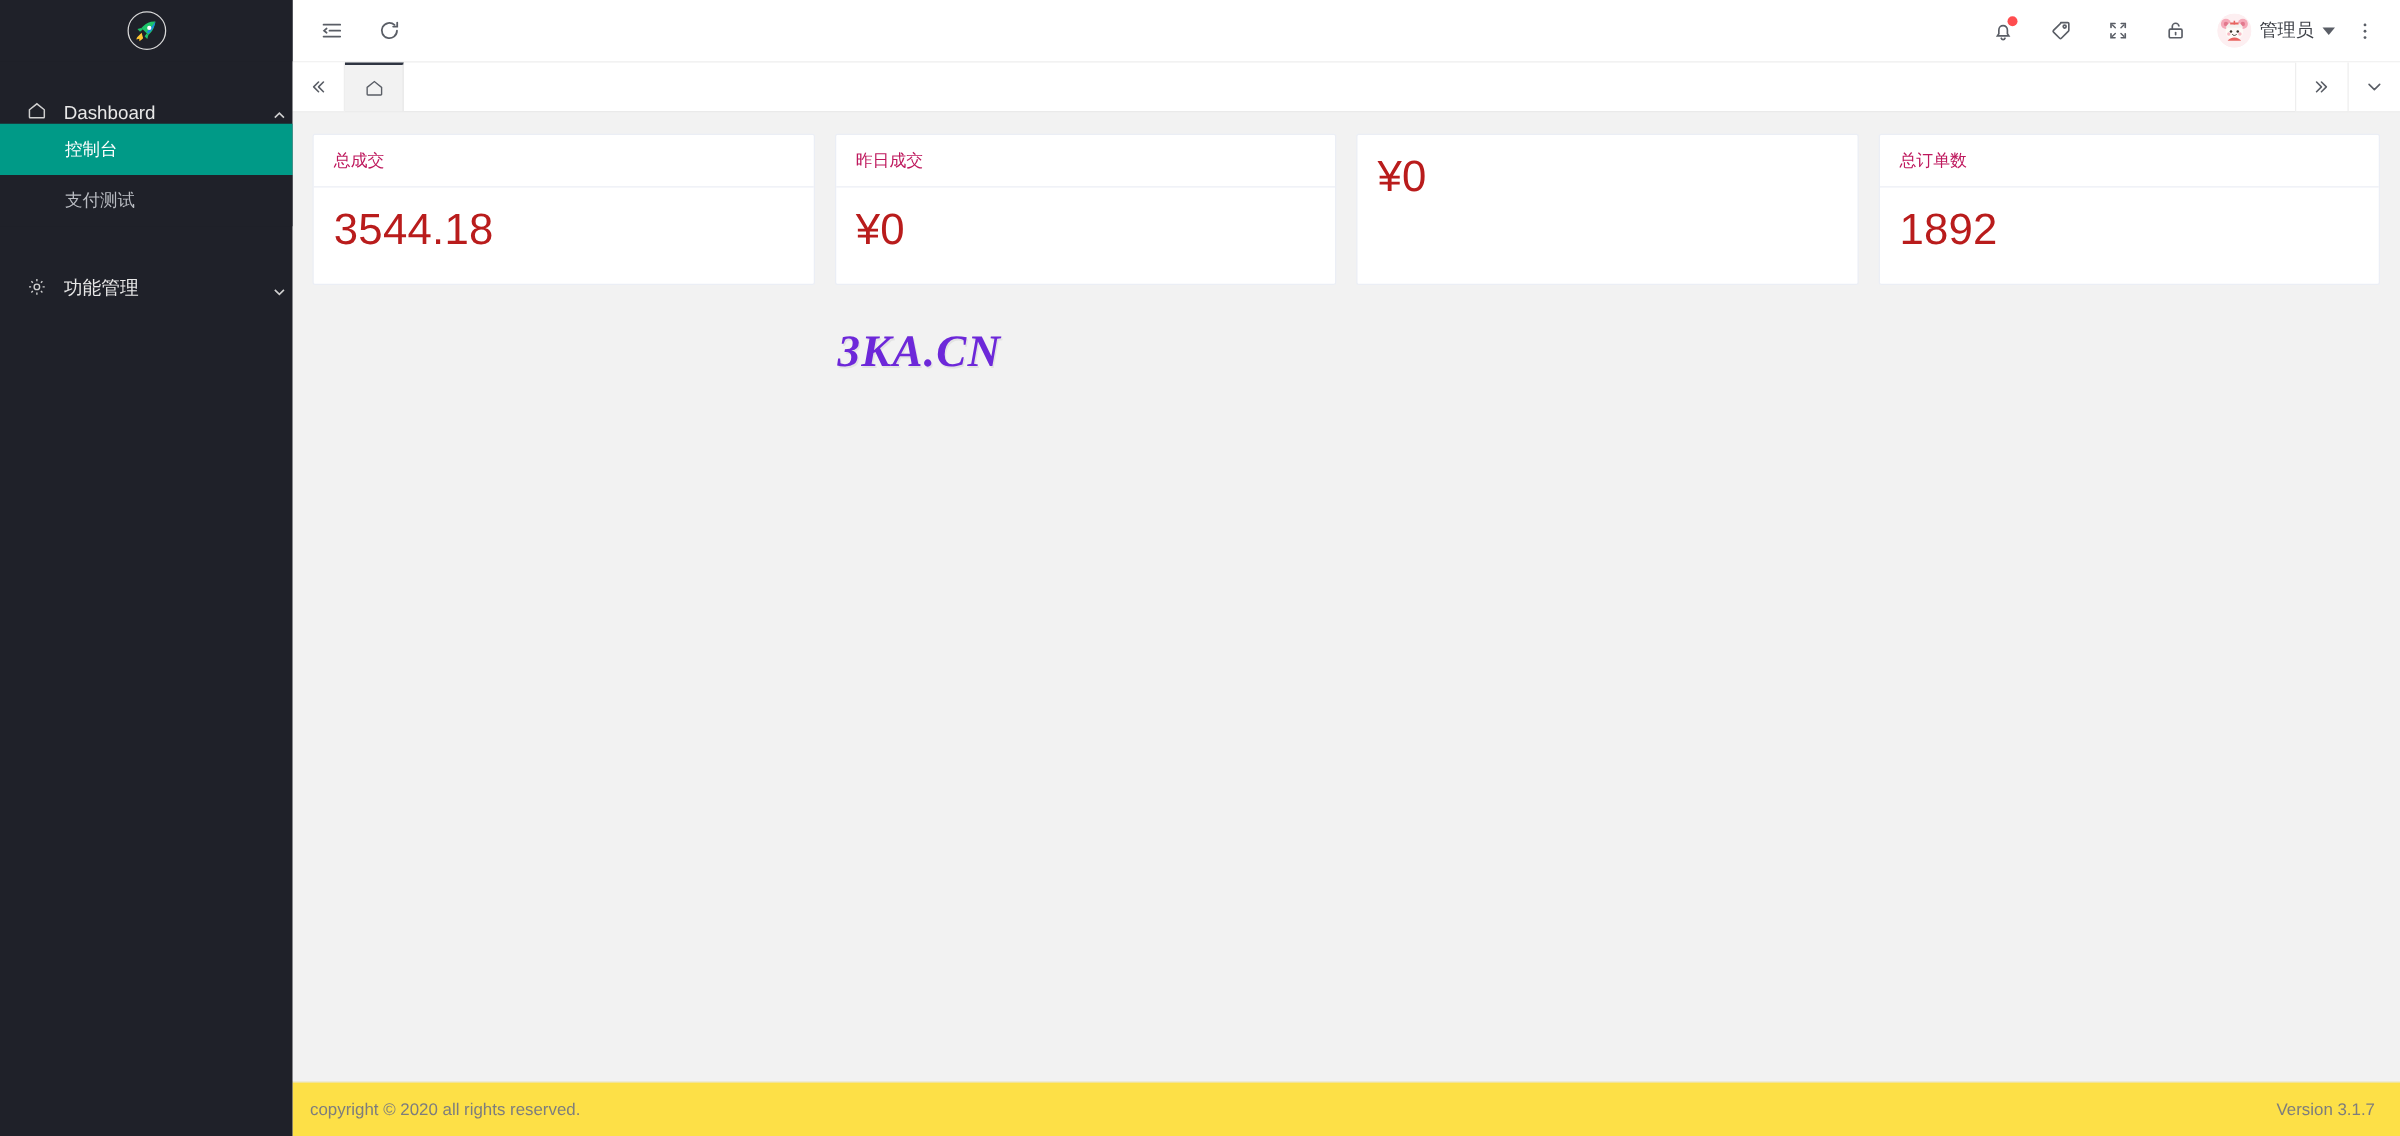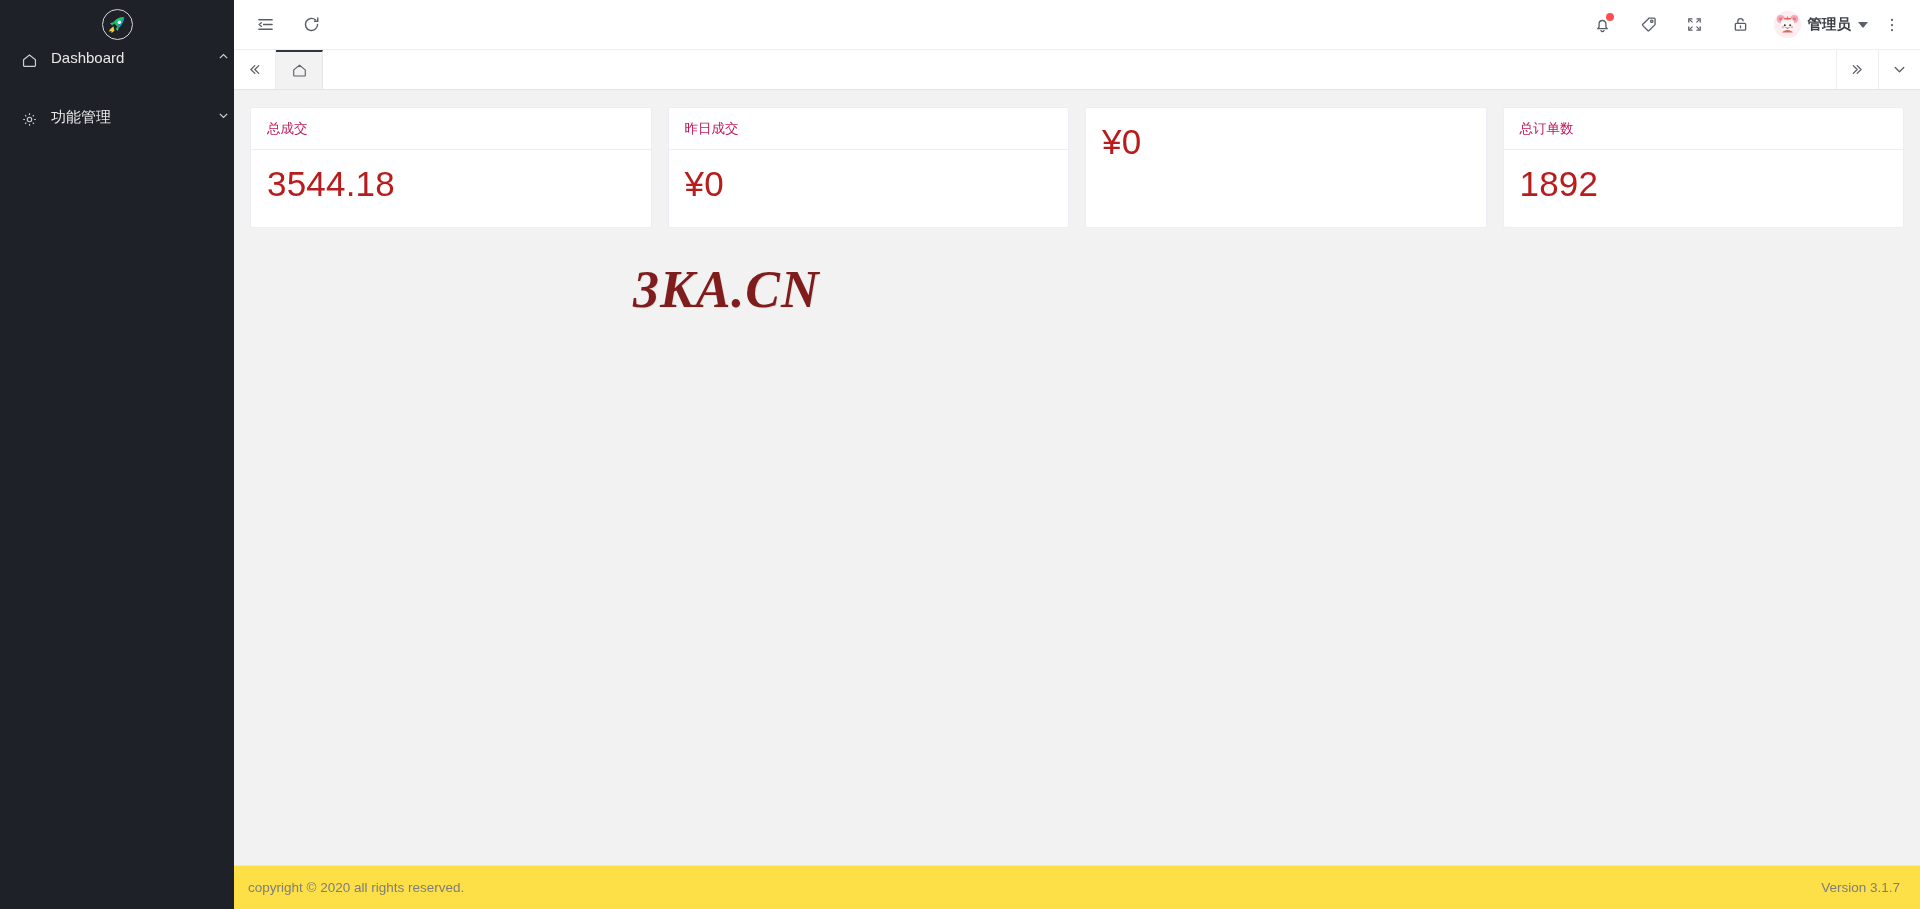--- a/index.html
+++ b/index.html
@@ -34,21 +34,21 @@
   .logo-circle {
     width: 31px; height: 31px;
     border-radius: 50%;
     border: 1.5px solid #d8d8d8;
     display: flex; align-items: center; justify-content: center;
     overflow: hidden;
   }
   .menu-group-title {
     height: 50px;
     display: flex;
-    align-items: flex-start;
+    align-items: flex-end;
     padding: 0 4px 0 18px;
     color: #e8e8e8;
     font-size: 15px;
     cursor: pointer;
     user-select: none;
   }
   .menu-group-title .mg-icon {
     width: 22px; height: 22px;
     display: inline-flex; align-items: center; justify-content: center;
     margin-right: 11px;
@@ -130,21 +130,21 @@
     height: 42px;
   }
   .avatar {
     width: 27px; height: 27px;
     border-radius: 50%;
     overflow: hidden;
     background: #fde9ec;
     display: block;
     flex: 0 0 auto;
   }
-  .user-name { font-size: 14.5px; color: #3c3f46; white-space: nowrap; font-weight: bold; }
+  .user-name { font-size: 14.5px; color: #3c3f46; white-space: nowrap; }
   .caret-down {
     width: 0; height: 0;
     border-left: 5px solid transparent;
     border-right: 5px solid transparent;
     border-top: 6px solid #5a5e66;
   }
 
   
   .tabsbar {
     height: 41px;
@@ -209,27 +209,27 @@
     padding: 13px 16px 22px 16px;
     font-size: 35px;
     color: #b91c1c;
     font-weight: 400;
     line-height: 1.2;
     letter-spacing: 0.2px;
   }
 
   .watermark {
     position: absolute;
-    left: 399px;
+    left: 436px;
     top: 170px;
     font-family: "Liberation Serif", "DejaVu Serif", serif;
-    font-size: 52px;
+    font-size: 36px;
     font-weight: bold;
     font-style: italic;
-    color: #7f1d1d;
+    color: #6d28d9;
     letter-spacing: 1px;
     user-select: none;
     pointer-events: none;
     text-shadow: 1px 1px 0 #e3e3e3;
   }
 
   
   .footer {
     height: 44px;
     flex: 0 0 auto;
@@ -271,20 +271,28 @@
         </svg>
       </span>
       <span class="mg-label">Dashboard</span>
       <span class="mg-arrow">
         <svg width="13" height="13" viewBox="0 0 16 16" fill="none" stroke="currentColor" stroke-width="1.6">
           <path d="M3.5 10 8 5.6 12.5 10"></path>
         </svg>
       </span>
     </div>
 
+    <div class="submenu">
+      <div class="submenu-item active">
+        <span>控制台</span>
+      </div>
+      <div class="submenu-item">
+        <span>支付测试</span>
+      </div>
+    </div>
 
     <div class="menu-group-title" style="margin-top:9px;font-family:Liberation Mono, monospace;">
       <span class="mg-icon">
         <svg width="17" height="17" viewBox="0 0 20 20" fill="none" stroke="currentColor" stroke-width="1.3">
           <circle cx="10" cy="10" r="2.6"></circle>
           <path d="M10 2.6v2M10 15.4v2M17.4 10h-2M4.6 10h-2M15.2 4.8l-1.4 1.4M6.2 13.8l-1.4 1.4M15.2 15.2l-1.4-1.4M6.2 6.2 4.8 4.8"></path>
         </svg>
       </span>
       <span class="mg-label">功能管理</span>
       <span class="mg-arrow">

